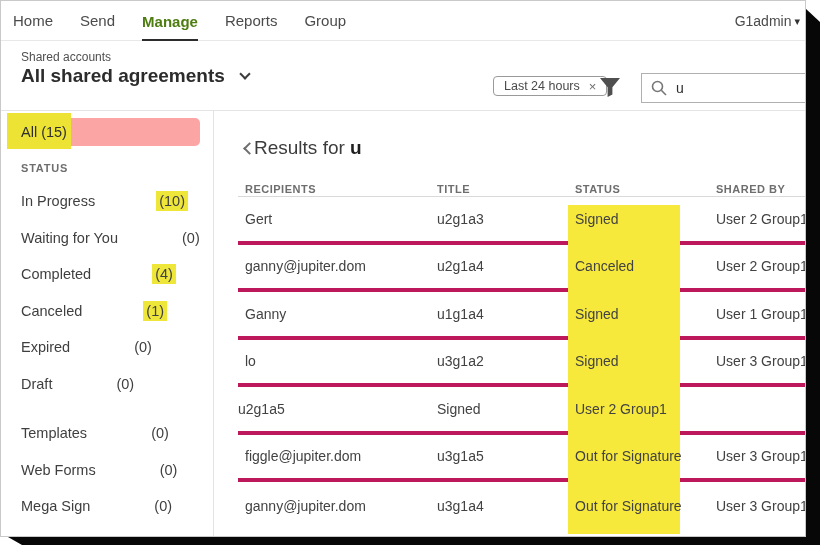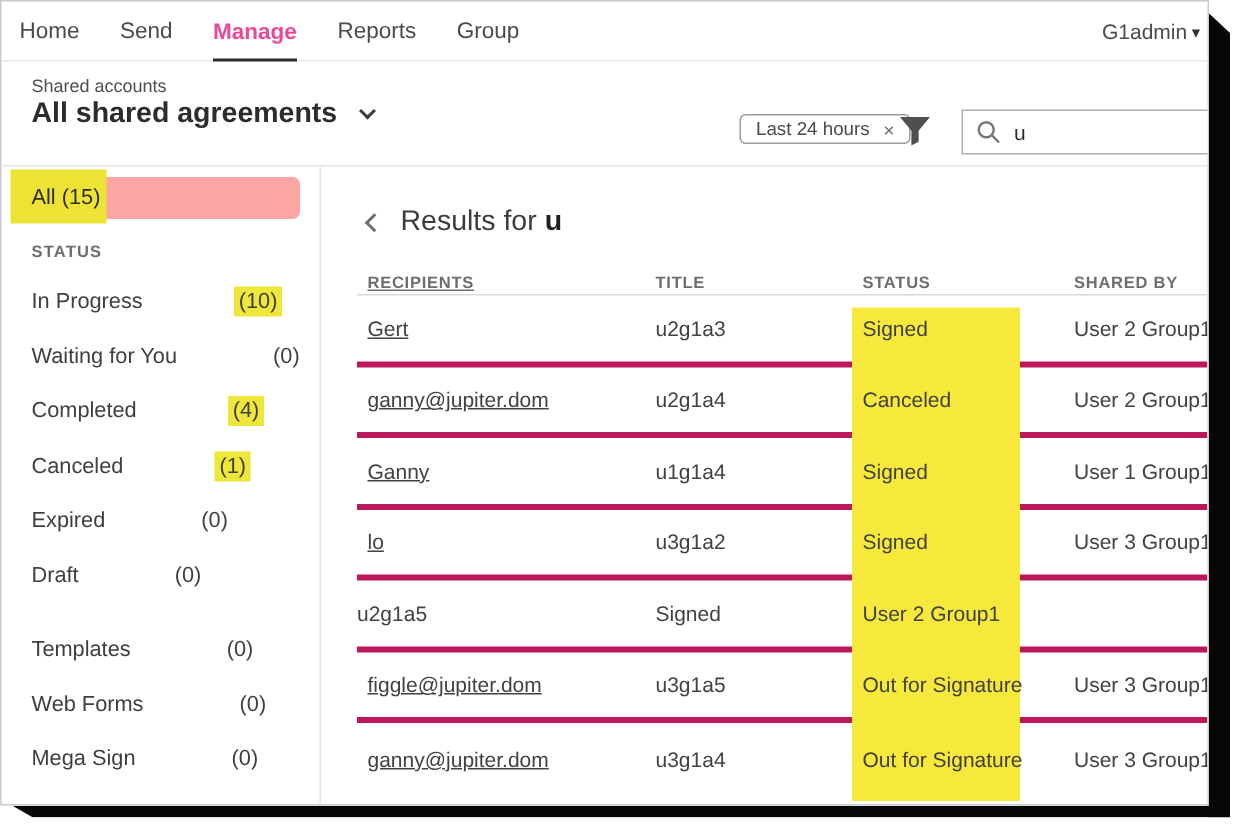--- a/index.html
+++ b/index.html
@@ -12,21 +12,21 @@
   .shadow-bottom { position:absolute; left:8px; top:537px; width:812px; height:8px; background:#070707;
                    clip-path:polygon(0 0, 100% 0, 100% 100%, 14px 100%); }
 
   .page { position:absolute; left:0; top:0; width:806px; height:537px; background:#ffffff;
           border:1px solid #c9c9c9; overflow:hidden; }
 
   
   .topnav { position:relative; height:40px; border-bottom:1px solid #e8e8e8; display:flex; align-items:center;
             padding-left:12px; gap:27px; }
   .nav-item { font-size:15px; color:#4b4b4b; cursor:pointer; height:40px; line-height:40px; }
-  .nav-item.active { color:#ec4899; font-weight:700; border-bottom:2.5px solid #2c2c2c; line-height:41px; }
+  .nav-item.active { color:#4d7c0f; font-weight:700; border-bottom:2.5px solid #2c2c2c; line-height:41px; }
   .user-menu { position:absolute; right:5px; top:0; height:40px; display:flex; align-items:center; gap:3px;
                font-size:14px; color:#4b4b4b; cursor:pointer; }
   .user-caret { font-size:11px; color:#333; }
 
   
   .subheader { position:relative; height:70px; border-bottom:1px solid #e4e4e4; }
   .eyebrow { position:absolute; left:20px; top:9px; font-size:12px; color:#4f4f4f; }
   .sel-title { position:absolute; left:20px; top:24px; display:flex; align-items:center; gap:16px; cursor:pointer; }
   .sel-title-text { font-size:19px; font-weight:700; color:#2c2c2c; }
   .chev-down { width:8px; height:8px; border-right:2px solid #3d3d3d; border-bottom:2px solid #3d3d3d;
@@ -47,36 +47,36 @@
   .sb-all-hl { position:absolute; left:-4px; top:-5px; width:64px; height:36px; background:#ece334; }
   .sb-all-label { position:absolute; left:10px; top:6px; font-size:14.5px; color:#2f2f2f; z-index:1; }
   .sb-section { margin:16px 0 0 20px; font-size:11px; font-weight:700; letter-spacing:0.8px; color:#6e6e6e; height:13px; }
   .sb-list { list-style:none; margin-top:8px; }
   .sb-item { height:36.5px; display:flex; align-items:center; padding-left:20px; font-size:14.5px; color:#3f3f3f; cursor:pointer; white-space:pre;gap:30px; }
   .sb-gap { height:13px; }
   .hl { background:#efe63a; padding:2px 3px; margin:-2px -3px; }
 
   
   .main { position:relative; flex:1; overflow:hidden; }
-  .results-head { margin:26px 0 0 31px; display:flex; align-items:center; gap:13px; }
+  .results-head { margin:26px 0 0 31px; display:flex; align-items:center; }
   .back-chev { width:9px; height:9px; border-left:2px solid #6e6e6e; border-bottom:2px solid #6e6e6e;
                transform:rotate(45deg); cursor:pointer; }
   .results-title { font-size:19px; color:#3c3c3c; }
   .results-title b { color:#1f1f1f; }
 
   .band { position:absolute; left:354px; top:94px; width:112px; height:329px; background:#f7e93c; z-index:1; }
 
   .table { margin:24px 0 0 24px; position:relative; }
   .trow { display:grid; grid-template-columns:199px 138px 141px 1fr; align-items:center; }
   .thead { height:14px; border-bottom:1px solid #d9d9d9; padding-bottom:9px; }
   .th { font-size:11px; font-weight:700; letter-spacing:0.5px; color:#6e6e6e; white-space:nowrap; }
   .tr { height:47.5px; border-bottom:4px solid #be185d; }
   .tr:last-child { border-bottom:none; }
   .td { font-size:14px; color:#424242; white-space:nowrap; position:relative; z-index:2; }
-  .td.c1, .th.c1 { padding-left:7px;text-decoration:underline; }
+  .td.c1, .th.c1 { padding-left:7px; }
 </style>
 </head>
 <body>
 
 <div id="canvas">
   <div class="shadow-right"></div>
   <div class="shadow-bottom"></div>
 
   <div class="page">
 

